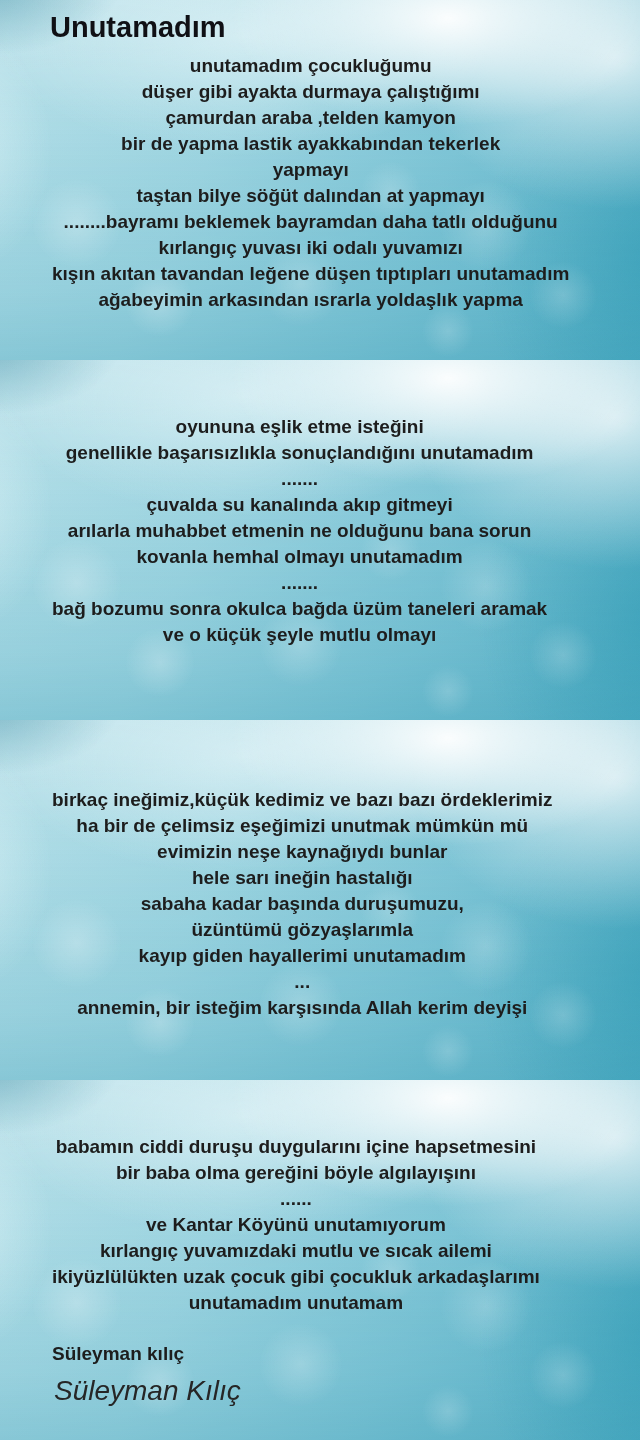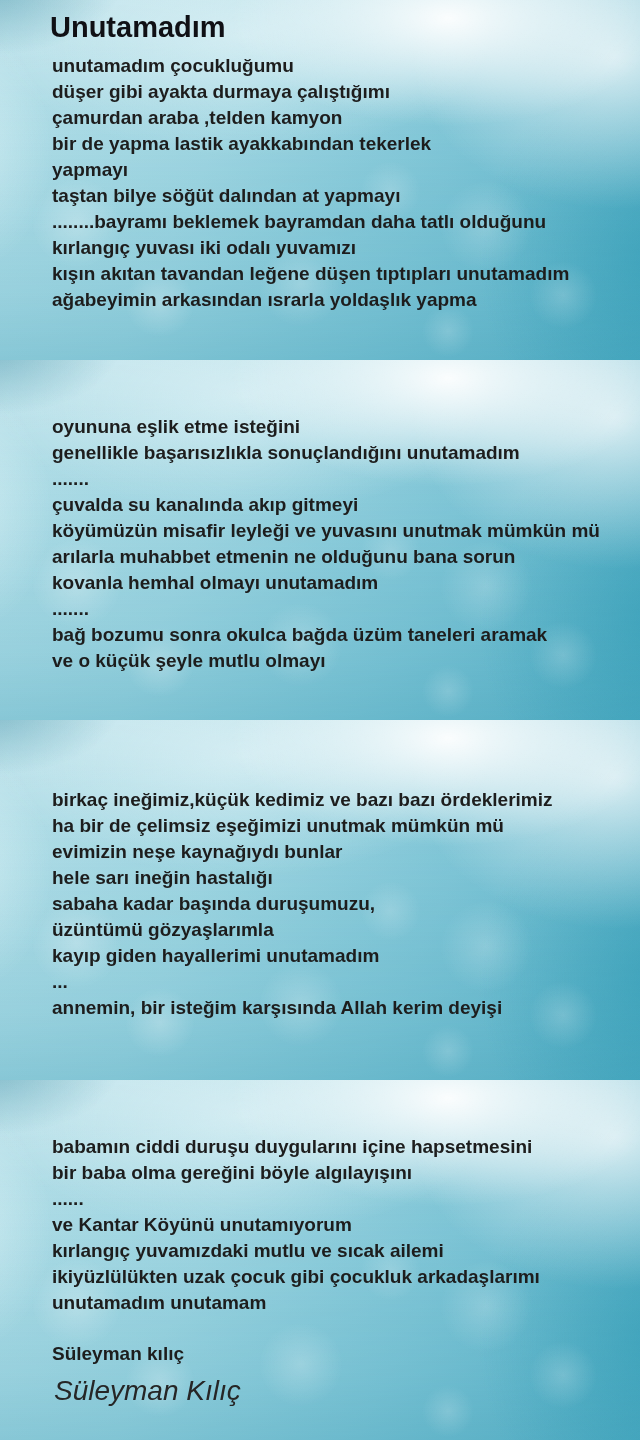--- a/index.html
+++ b/index.html
@@ -50,20 +50,21 @@
     position: absolute;
     left: 52px;
     margin: 0;
   }
   .stanza .line {
     font-size: 19px;
     font-weight: bold;
     line-height: 26px;
     color: #1d1d1d;
     white-space: nowrap;
+    text-align: center;
   }
   .stanza-1 { top: 53px; }
   .stanza-2 { top: 414px; }
   .stanza-3 { top: 774px; margin-top: 13px; }
   .stanza-4 { top: 1134px; }
   .sig {
     position: absolute;
     left: 52px;
     top: 1341px;
     font-size: 19px;
@@ -100,21 +101,20 @@
         <div class="line">........bayramı beklemek bayramdan daha tatlı olduğunu</div>
         <div class="line">kırlangıç yuvası iki odalı yuvamızı</div>
         <div class="line">kışın akıtan tavandan leğene düşen tıptıpları unutamadım</div>
         <div class="line">ağabeyimin arkasından ısrarla yoldaşlık yapma</div>
       </div>
       <div class="stanza stanza-2">
         <div class="line">oyununa eşlik etme isteğini</div>
         <div class="line">genellikle başarısızlıkla sonuçlandığını unutamadım</div>
         <div class="line">.......</div>
         <div class="line">çuvalda su kanalında akıp gitmeyi</div>
-        <div class="line">köyümüzün misafir leyleği ve yuvasını unutmak mümkün mü</div>
         <div class="line">arılarla muhabbet etmenin ne olduğunu bana sorun</div>
         <div class="line">kovanla hemhal olmayı unutamadım</div>
         <div class="line">.......</div>
         <div class="line">bağ bozumu sonra okulca bağda üzüm taneleri aramak</div>
         <div class="line">ve o küçük şeyle mutlu olmayı</div>
       </div>
       <div class="stanza stanza-3">
         <div class="line">birkaç ineğimiz,küçük kedimiz ve bazı bazı ördeklerimiz</div>
         <div class="line">ha bir de çelimsiz eşeğimizi unutmak mümkün mü</div>
         <div class="line">evimizin neşe kaynağıydı bunlar</div>

